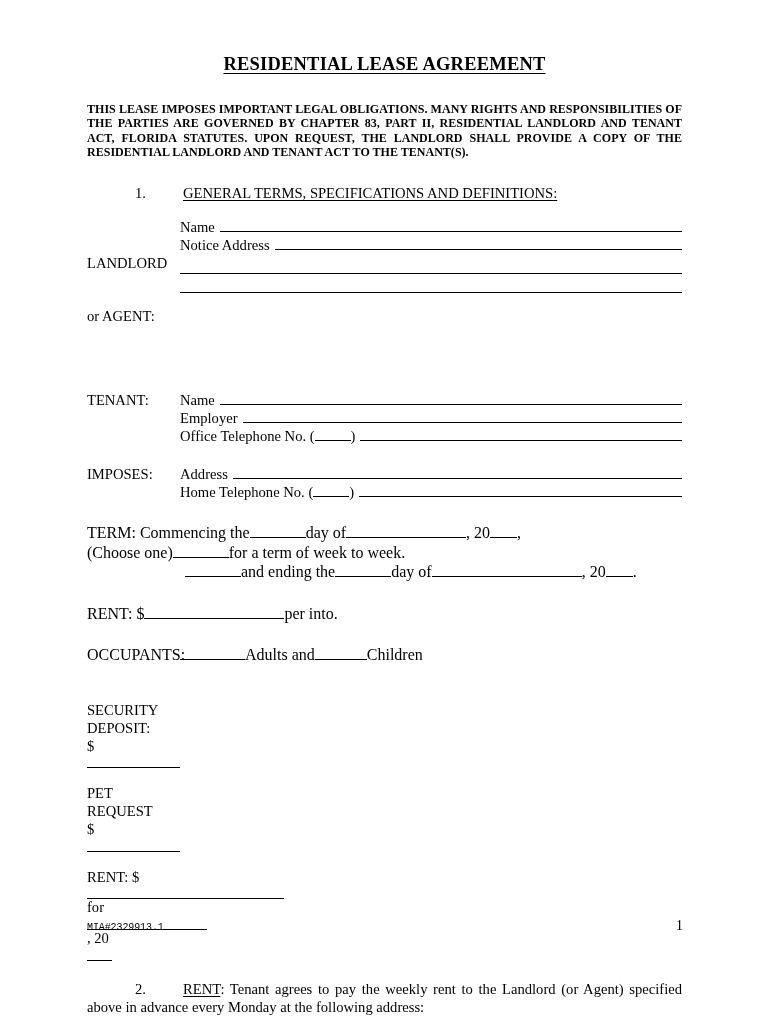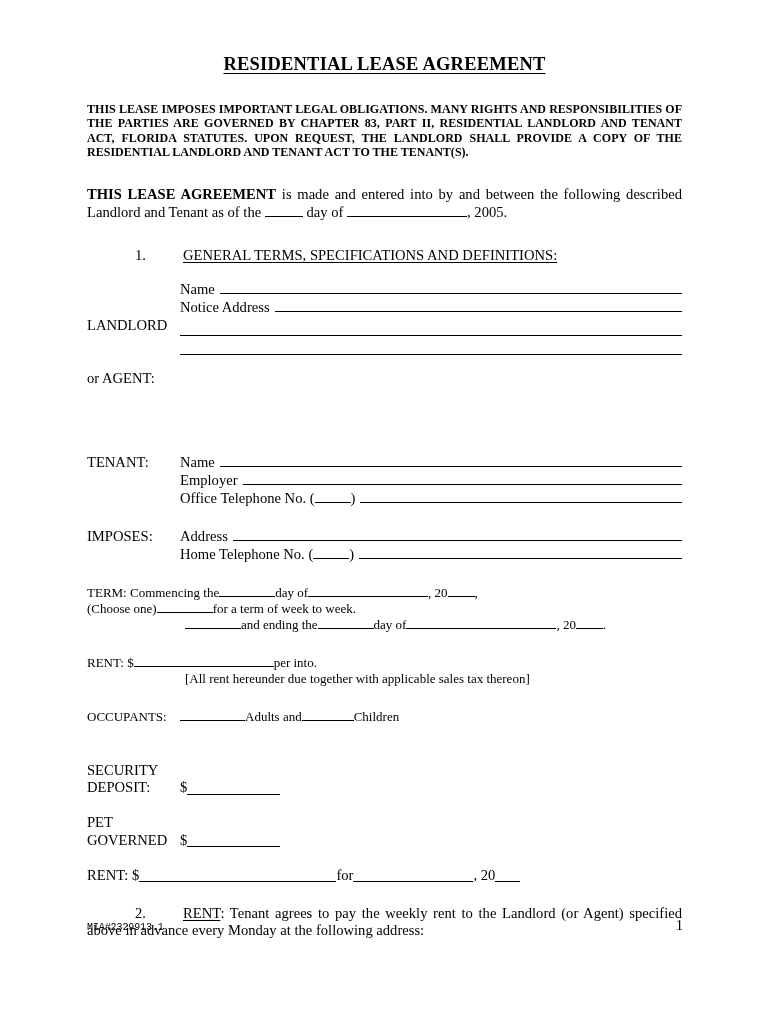--- a/index.html
+++ b/index.html
@@ -111,36 +111,36 @@
 
   
   .cont-rule {
     border-bottom: 1.3px solid #000;
     height: 0.82em;
     margin-top: 6px;
   }
 
   
   .plain-block {
-    font-size: 13px;
+    font-size: 16px;
     line-height: 1.22;
     margin-top: 17px;
   }
   .pb-line { white-space: nowrap; display: flex; align-items: baseline; }
   .indent-choose { padding-left: 98px; }
   .indent-bracket { padding-left: 98px; }
   .indent-occ2 { padding-left: 93px; }
 
   
   .dep {
     font-size: 14.6px;
     line-height: 1.22;
     margin-top: 17px;
   }
-  .dep-line2 { display: flex; align-items: center; }
+  .dep-line2 { display: flex; align-items: flex-start; flex-direction: column; }
   .dep-label { width: 93px; flex: 0 0 auto; }
 
   
   .clause2 {
     font-size: 14.6px;
     line-height: 1.2;
     margin-top: 20px;
     text-align: justify;
     text-align-last: left;
   }
@@ -169,21 +169,20 @@
 </head>
 <body>
 
 <div class="page">
   <div class="content">
 
     <h1 class="doc-title">RESIDENTIAL LEASE AGREEMENT</h1>
 
     <p class="notice">THIS LEASE IMPOSES IMPORTANT LEGAL OBLIGATIONS. MANY RIGHTS AND RESPONSIBILITIES OF THE PARTIES ARE GOVERNED BY CHAPTER 83, PART II, RESIDENTIAL LANDLORD AND TENANT ACT, FLORIDA STATUTES. UPON REQUEST, THE LANDLORD SHALL PROVIDE A COPY OF THE RESIDENTIAL LANDLORD AND TENANT ACT TO THE TENANT(S).</p>
 
-    <p class="intro"><b>THIS LEASE AGREEMENT</b><span> is made and entered into by and between the following described Landlord and Tenant as of the </span><span class="rule fixed r-short"></span><span> day of </span><span class="rule fixed r-lg"></span><span>, 2005.</span></p>
 
     <div class="clause-head"><span class="clause-num">1.</span><span class="clause-title">GENERAL TERMS, SPECIFICATIONS AND DEFINITIONS:</span></div>
 
     <div class="fieldblock">
       <div class="fb-label">
         <div>LANDLORD</div>
         <div>or AGENT:</div>
       </div>
       <div class="fb-rows">
         <div class="fb-row">
@@ -261,21 +260,20 @@
         <span class="txt">.</span>
       </div>
     </div>
 
     <div class="plain-block" style="margin-top:22px">
       <div class="pb-line">
         <span class="txt">RENT: $</span>
         <span class="rule fixed r-rentwk"></span>
         <span class="txt"> per into.</span>
       </div>
-      <div class="indent-bracket">[All rent hereunder due together with applicable sales tax thereon]</div>
     </div>
 
     <div class="plain-block" style="margin-top:22px">
       <div class="pb-line">
         <span class="txt" style="width:93px;flex:0 0 auto">OCCUPANTS:</span>
         <span class="rule fixed r-occ"></span>
         <span class="txt">Adults and </span>
         <span class="rule fixed r-occ2"></span>
         <span class="txt"> Children</span>
       </div>
@@ -286,21 +284,21 @@
       <div class="dep-line2">
         <span class="dep-label">DEPOSIT:</span>
         <span class="txt">$</span>
         <span class="rule fixed r-dep"></span>
       </div>
     </div>
 
     <div class="dep" style="margin-top:17px">
       <div>PET</div>
       <div class="dep-line2">
-        <span class="dep-label">GOVERNED</span>
+        <span class="dep-label">REQUEST</span>
         <span class="txt">$</span>
         <span class="rule fixed r-dep"></span>
       </div>
     </div>
 
     <div class="dep" style="margin-top:17px">
       <div class="dep-line2">
         <span class="txt">RENT: $</span>
         <span class="rule fixed r-adv"></span>
         <span class="txt"> for </span>

